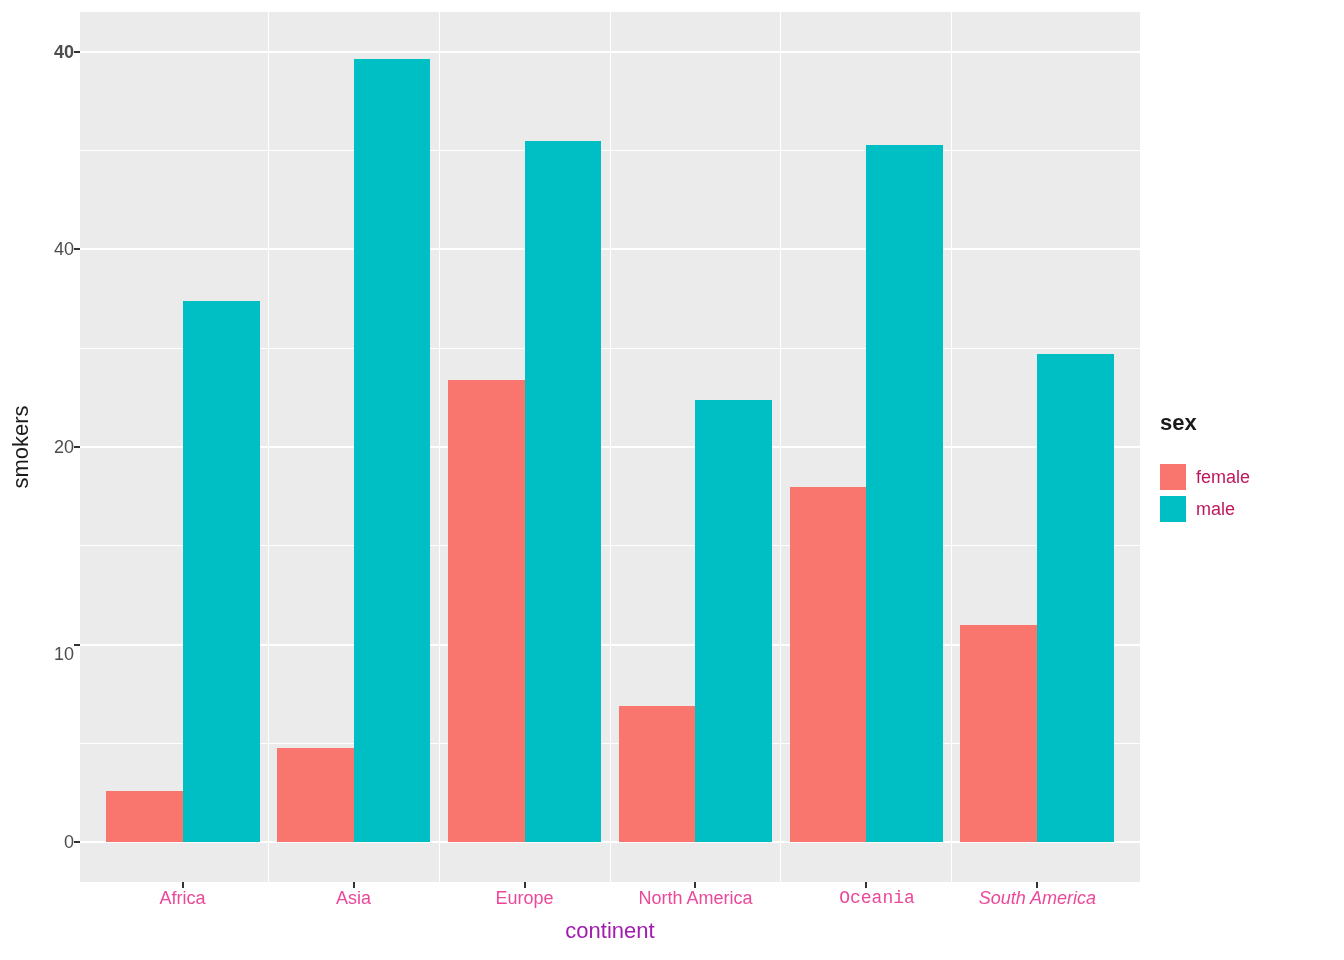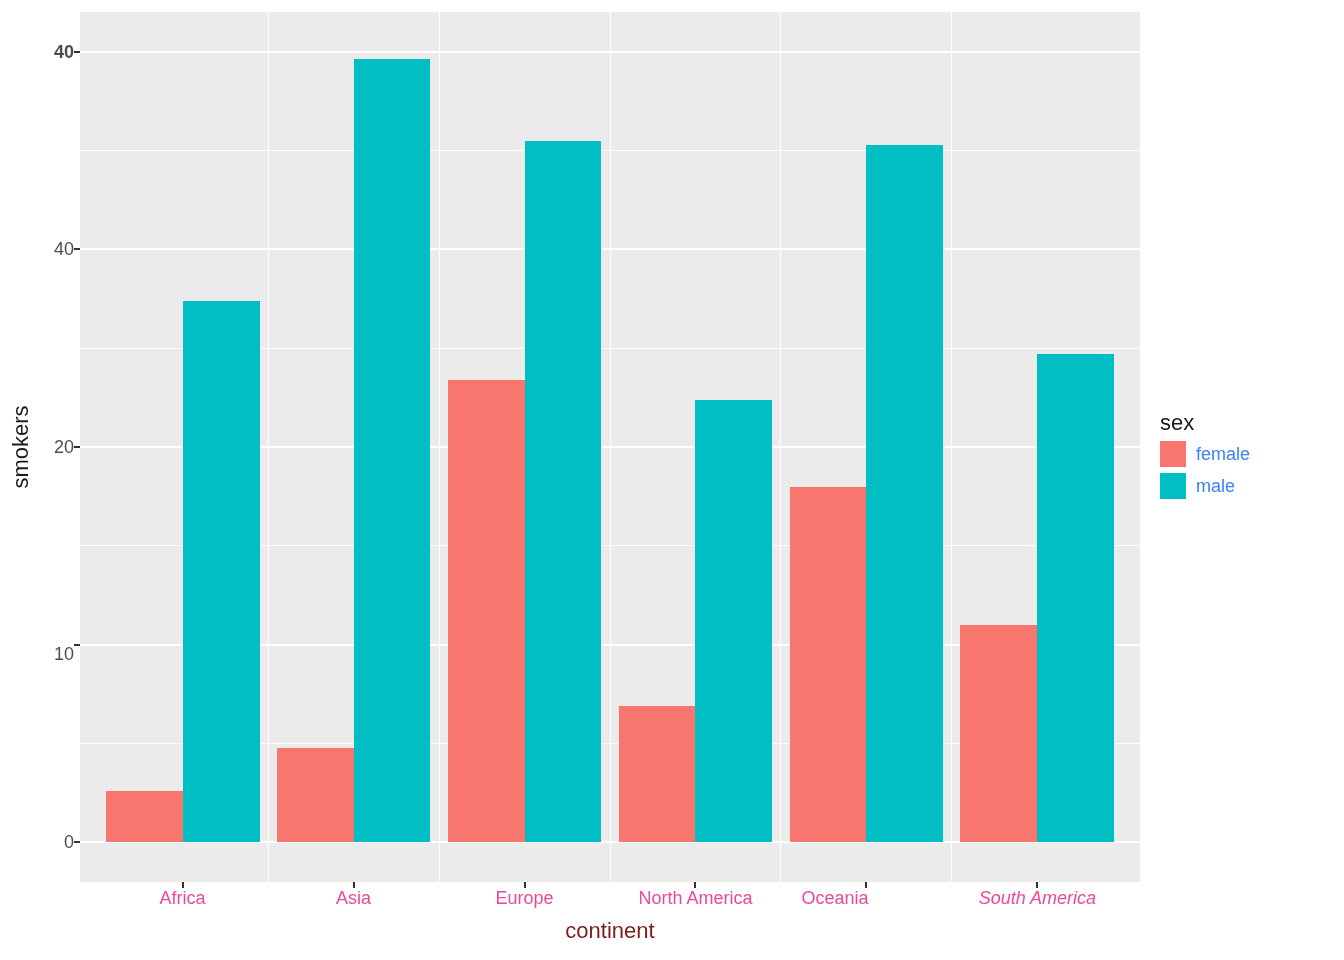--- a/index.html
+++ b/index.html
@@ -93,48 +93,49 @@
     transform-origin: left top;
     font-size: 22px;
     color: #1a1a1a;
   }
   .x-axis-title {
     position: absolute;
     left: 610px;
     top: 918px;
     transform: translateX(-50%);
     font-size: 22px;
-    color: #7f1d1d;
+    color: #a21caf;
   }
   .legend {
     position: absolute;
     left: 1160px;
     top: 410px;
     width: 170px;
   }
   .legend-title {
     font-size: 22px;
     color: #1a1a1a;
-    margin-bottom: 5px;
+    margin-bottom: 28px;
+    font-weight: bold;
   }
   .legend-item {
     display: flex;
     align-items: center;
     margin-bottom: 6px;
   }
   .legend-key {
     width: 26px;
     height: 26px;
     margin-right: 10px;
   }
   .legend-key.female { background: #f8766d; }
   .legend-key.male   { background: #00bfc4; }
   .legend-label {
     font-size: 18px;
-    color: #3b82f6;
+    color: #be185d;
   }
 </style>
 </head>
 <body>
 
 <div class="chart-wrap">
 
   <div class="plot-area">
     <div id="gridlines">
         <div class="grid-h" style="bottom: 38.5455px;"></div>
@@ -183,21 +184,21 @@
 
   <div id="x-axis">
       <div class="x-tick-label" style="left: 182.581px;">Africa</div>
       <div class="x-tick-mark" style="left: 182.581px;"></div>
       <div class="x-tick-label" style="left: 353.548px;">Asia</div>
       <div class="x-tick-mark" style="left: 353.548px;"></div>
       <div class="x-tick-label" style="left: 524.516px;">Europe</div>
       <div class="x-tick-mark" style="left: 524.516px;"></div>
       <div class="x-tick-label" style="left: 695.484px;">North America</div>
       <div class="x-tick-mark" style="left: 695.484px;"></div>
-      <div class="x-tick-label" style="left: 835px;">Oceania</div>
+      <div class="x-tick-label" style="left: 877px; font-family: Liberation Mono, monospace;">Oceania</div>
       <div class="x-tick-mark" style="left: 866.452px;"></div>
       <div class="x-tick-label" style="left: 1037.42px; font-style: italic;">South America</div>
       <div class="x-tick-mark" style="left: 1037.42px;"></div>
     </div>
 
   <div class="y-axis-title">smokers</div>
   <div class="x-axis-title">continent</div>
 
   <div class="legend">
     <div class="legend-title">sex</div>

